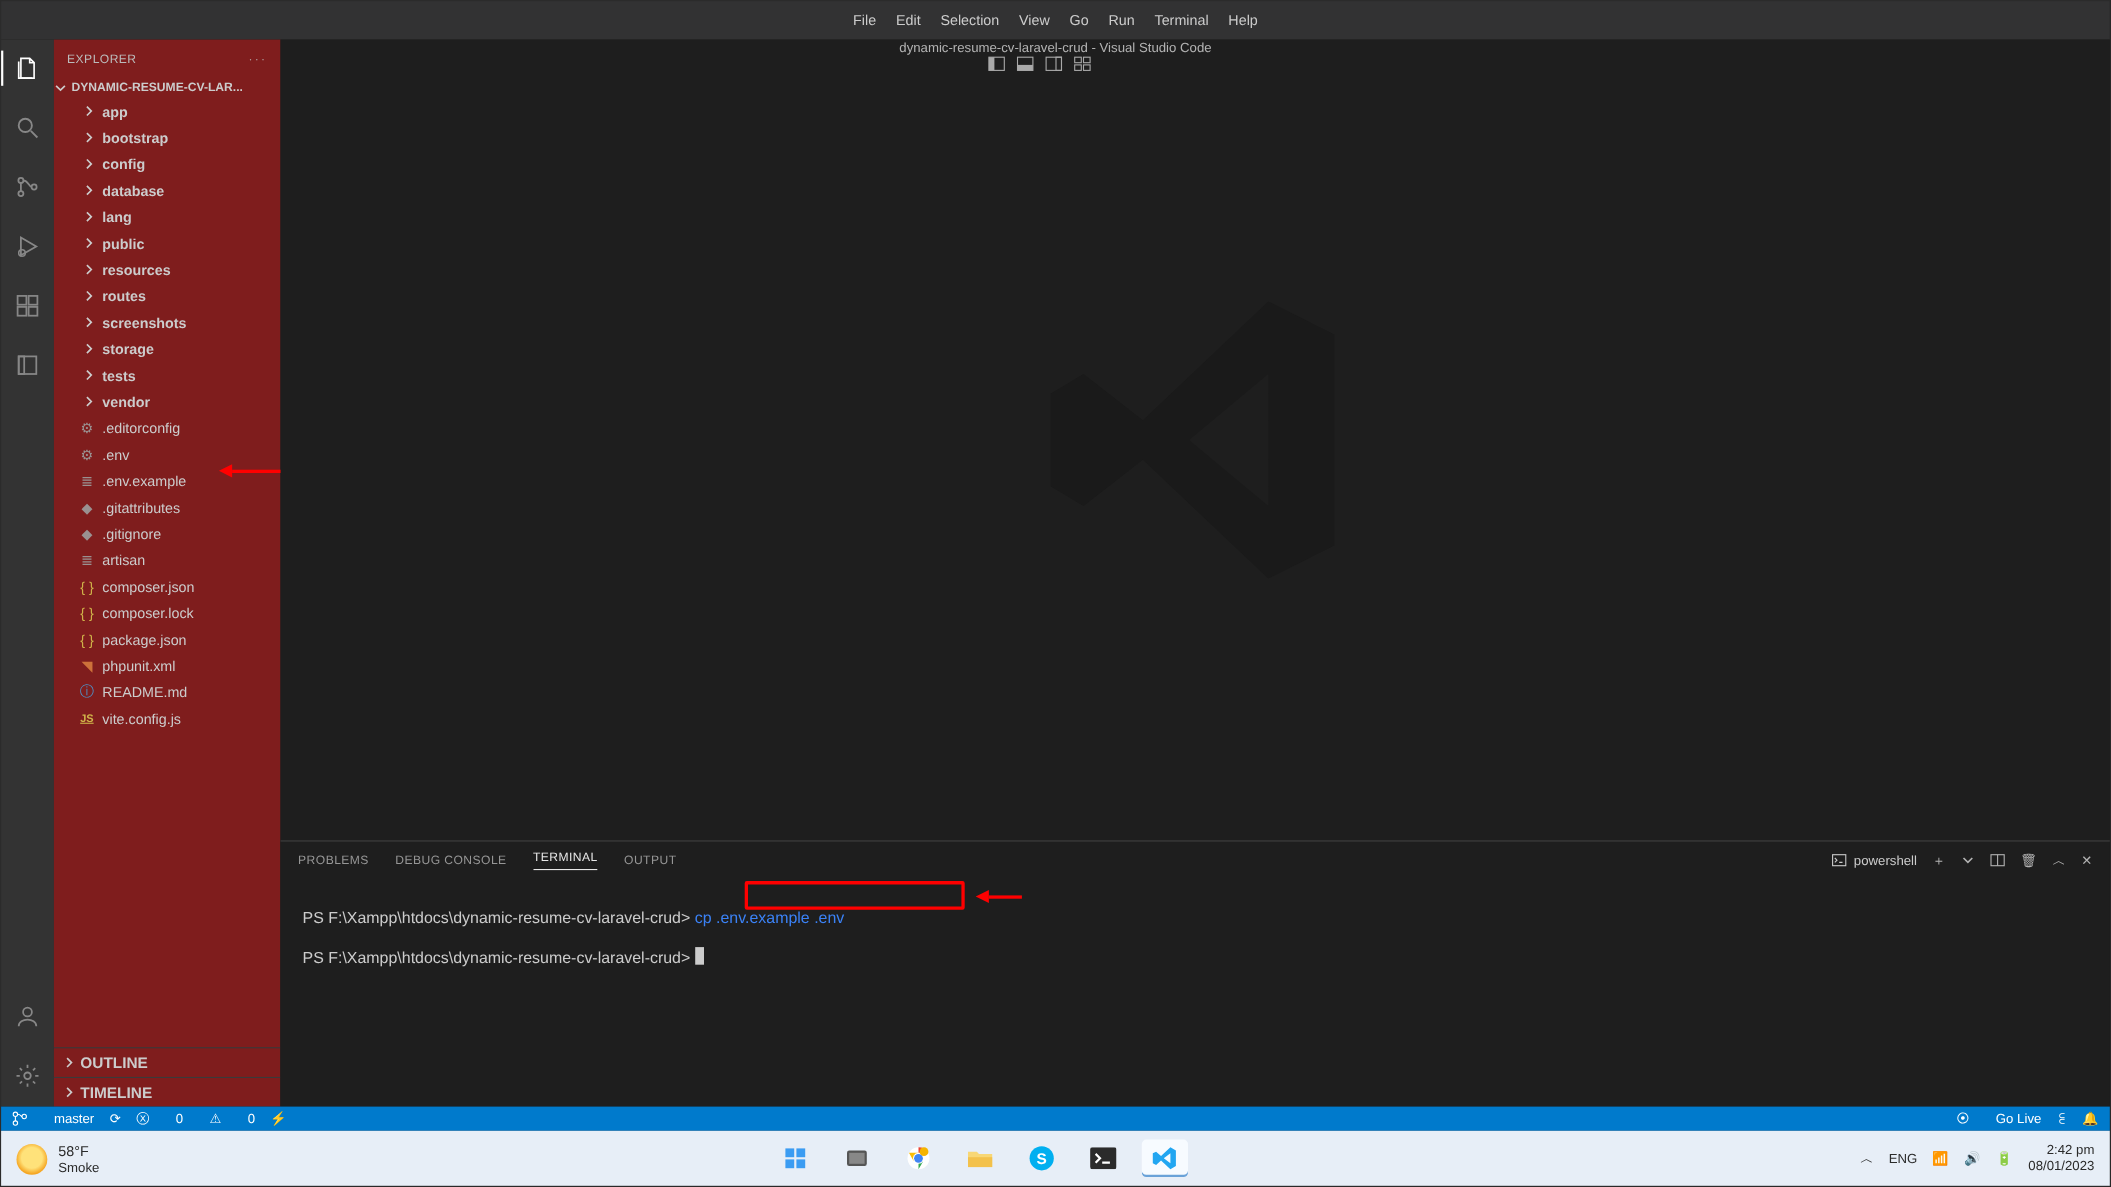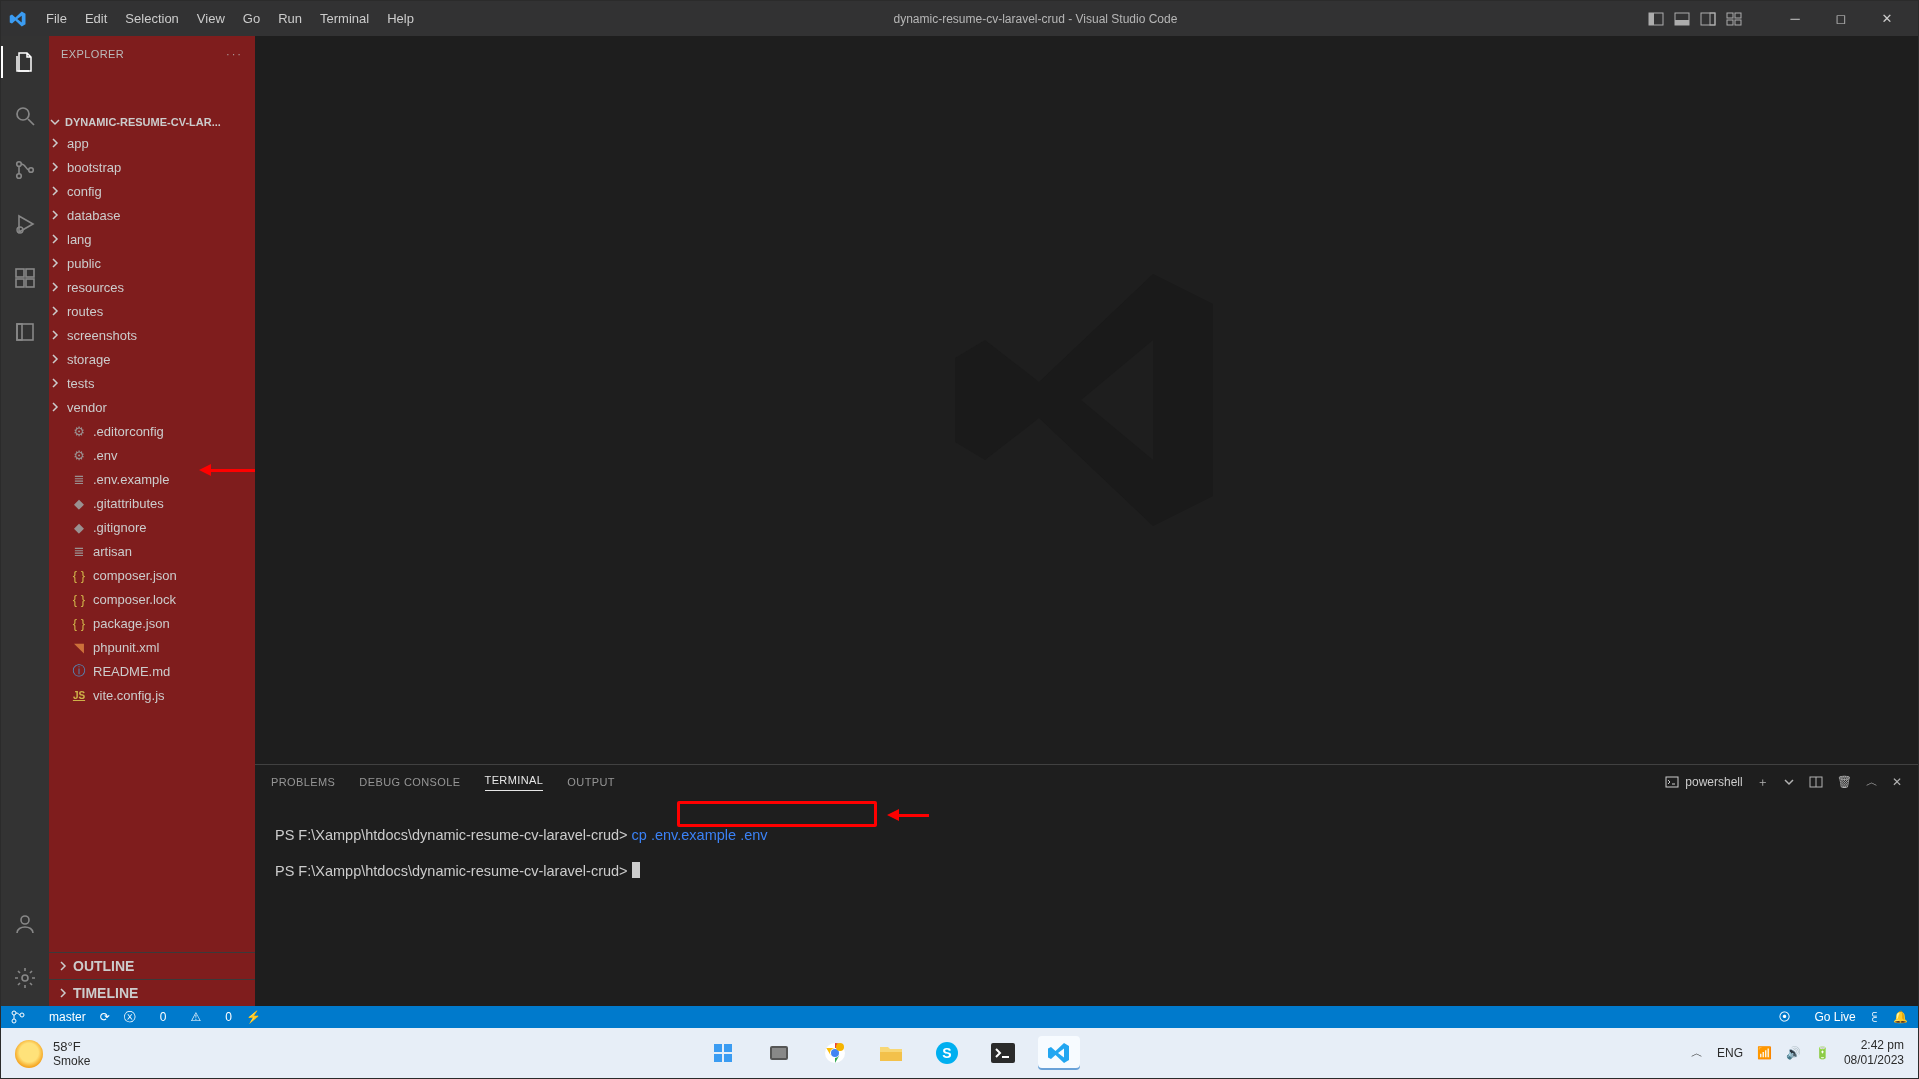--- a/index.html
+++ b/index.html
@@ -11,20 +11,21 @@
   grid-template-rows: 35px 1fr 22px 50px;
   width: 1919px; height: 1079px;
   border: 1px solid #2b2b2b;
 }
 
 
 .titlebar {
   display: flex; align-items: center;
   background: #323233; color: #cccccc;
   padding: 0 8px;
+  flex-direction: column;
 }
 .titlebar .vscode-logo { width: 18px; height: 18px; margin-right: 10px; }
 .titlebar .menu { display: flex; gap: 0; }
 .titlebar .menu span { padding: 0 9px; line-height: 35px; cursor: default; }
 .titlebar .title { flex: 1; text-align: center; font-size: 12px; opacity: .85; }
 .titlebar .layout-icons { display: flex; gap: 10px; margin-right: 30px; align-items: center; }
 .titlebar .layout-icons svg { opacity: .8; }
 .titlebar .win-controls { display: flex; gap: 0; }
 .titlebar .win-controls span { width: 46px; text-align: center; line-height: 35px; }
 
@@ -47,26 +48,26 @@
 .activitybar .act-item.active { opacity: 1; border-left: 2px solid #fff; padding-right: 2px; }
 
 
 .sidebar {
   background: #7f1d1d;
   display: flex; flex-direction: column;
   min-height: 0;
 }
 .side-header { display: flex; align-items: center; padding: 0 12px; height: 35px; color: #bbbbbb; font-size: 11px; letter-spacing: .4px; }
 .side-header .dots { margin-left: auto; opacity: .8; letter-spacing: 2px; }
-.proj-header { display: flex; align-items: center; gap: 4px; padding: 3px 0; font-weight: 700; font-size: 11px; cursor: default; margin-top: 42px; }
+.proj-header { display: flex; align-items: center; gap: 4px; padding: 3px 0; font-weight: 700; font-size: 11px; cursor: default; }
 .tree { overflow: hidden; flex: 1; }
 .tree-row { display: flex; align-items: center; gap: 6px; height: 24px; padding-left: 22px; font-size: 13px; color: #cccccc; }
 .tree-row .icn { width: 16px; display: flex; align-items: center; justify-content: center; opacity: .9; }
 .tree-row .chevron { width: 10px; margin-right: 2px; }
-.tree-row.folder { padding-left: 0; }
+.tree-row.folder { padding-left: 26px; font-weight: bold; }
 .side-footer .sec { display: flex; align-items: center; gap: 4px; padding: 5px 8px; border-top: 1px solid #3a3a3a; font-weight: 700; font-size: 14px; }
 
 
 .editor-area {
   display: flex; flex-direction: column; background: #1e1e1e;
   min-height: 0;
 }
 .editor-empty {
   flex: 1;
   display: flex; align-items: center; justify-content: center;

